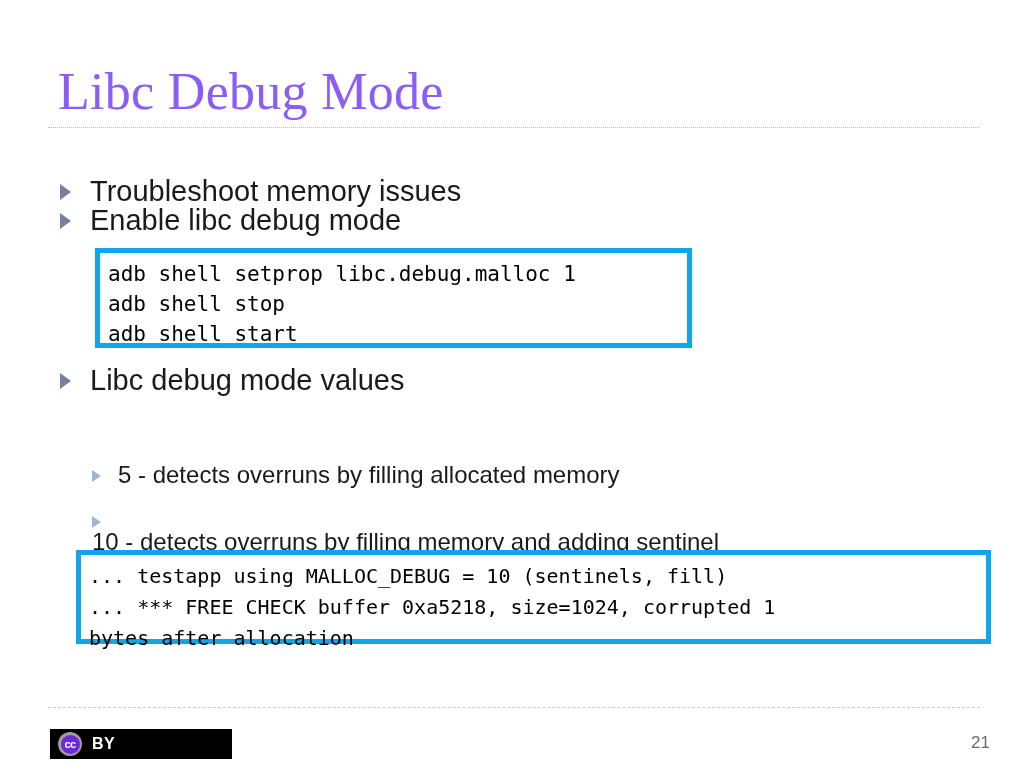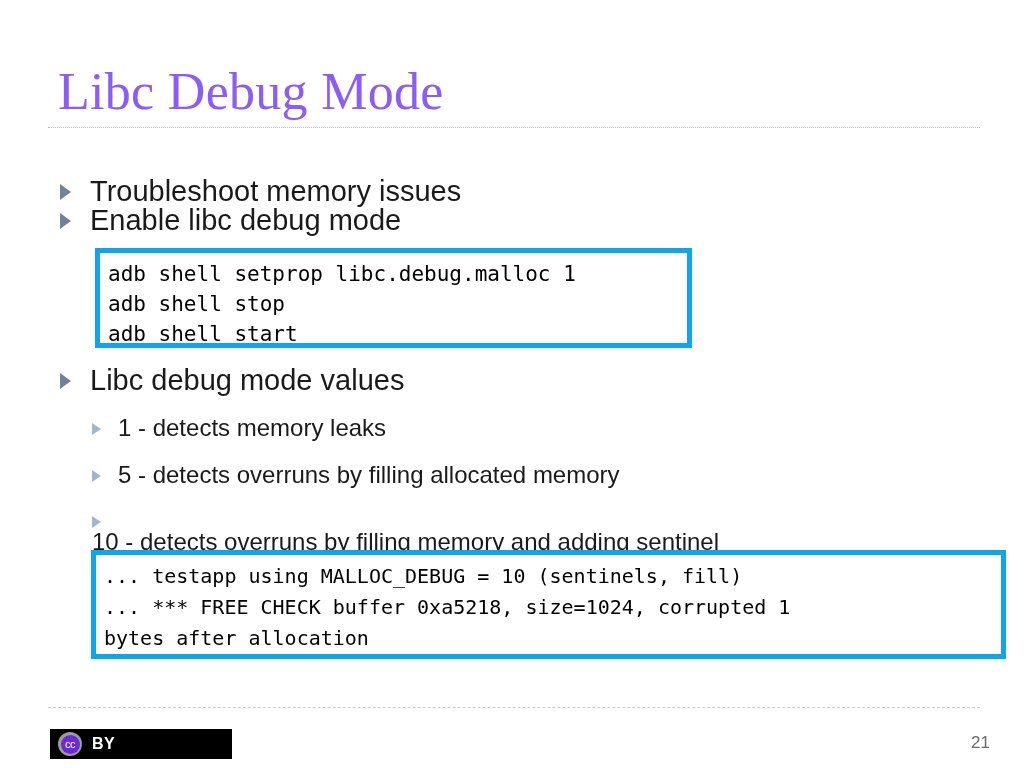--- a/index.html
+++ b/index.html
@@ -104,24 +104,24 @@
     color: #000000;
     white-space: pre;
   }
   #code-enable {
     left: 95px;
     top: 248px;
     width: 597px;
     height: 100px;
   }
   #code-output {
-    left: 91px;
+    left: 76px;
     top: 550px;
     width: 915px;
-    height: 109px;
+    height: 94px;
   }
   #code-output pre {
     font-size: 20px;
     line-height: 31px;
   }
 
   
   .footer-rule {
     position: absolute;
     left: 48px;
@@ -157,21 +157,21 @@
   .cc-badge .cc-circle .cc-inner {
     width: 19px;
     height: 19px;
     border-radius: 50%;
     background: #6d28d9;
     display: flex;
     align-items: center;
     justify-content: center;
     font-family: "Liberation Sans", sans-serif;
     font-size: 11px;
-    font-weight: normal;
+    font-weight: bold;
     color: #ffffff;
     letter-spacing: -0.5px;
   }
   .cc-badge .cc-by {
     color: #ffffff;
     font-family: "Liberation Sans", sans-serif;
     font-size: 16px;
     font-weight: bold;
     margin-left: 10px;
     letter-spacing: 0.5px;
@@ -217,24 +217,20 @@
     <pre>adb shell setprop libc.debug.malloc 1
 adb shell stop
 adb shell start</pre>
   </div>
 
   <div class="bullet-l1" style="top:363px;">
     <span class="tri"></span>
     <span class="txt">Libc debug mode values</span>
   </div>
 
-  <div class="bullet-l2" style="top:414px;">
-    <span class="tri"></span>
-    <span class="txt">1 - detects memory leaks</span>
-  </div>
 
   <div class="bullet-l2" style="top:461px;">
     <span class="tri"></span>
     <span class="txt">5 - detects overruns by filling allocated memory</span>
   </div>
 
   <div class="bullet-l2" style="top:507px;flex-direction:column;">
     <span class="tri"></span>
     <span class="txt">10 - detects overruns by filling memory and adding sentinel</span>
   </div>

